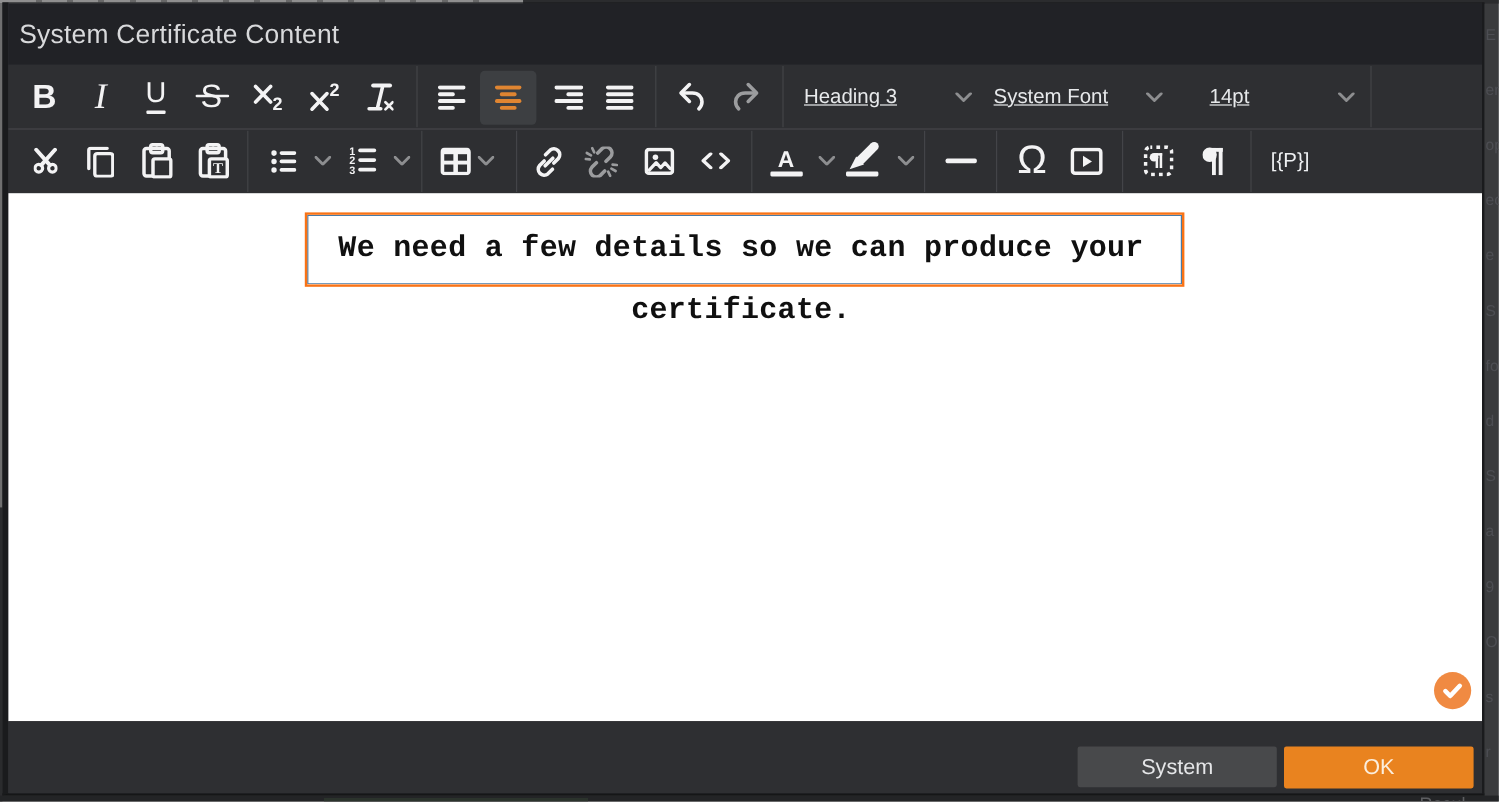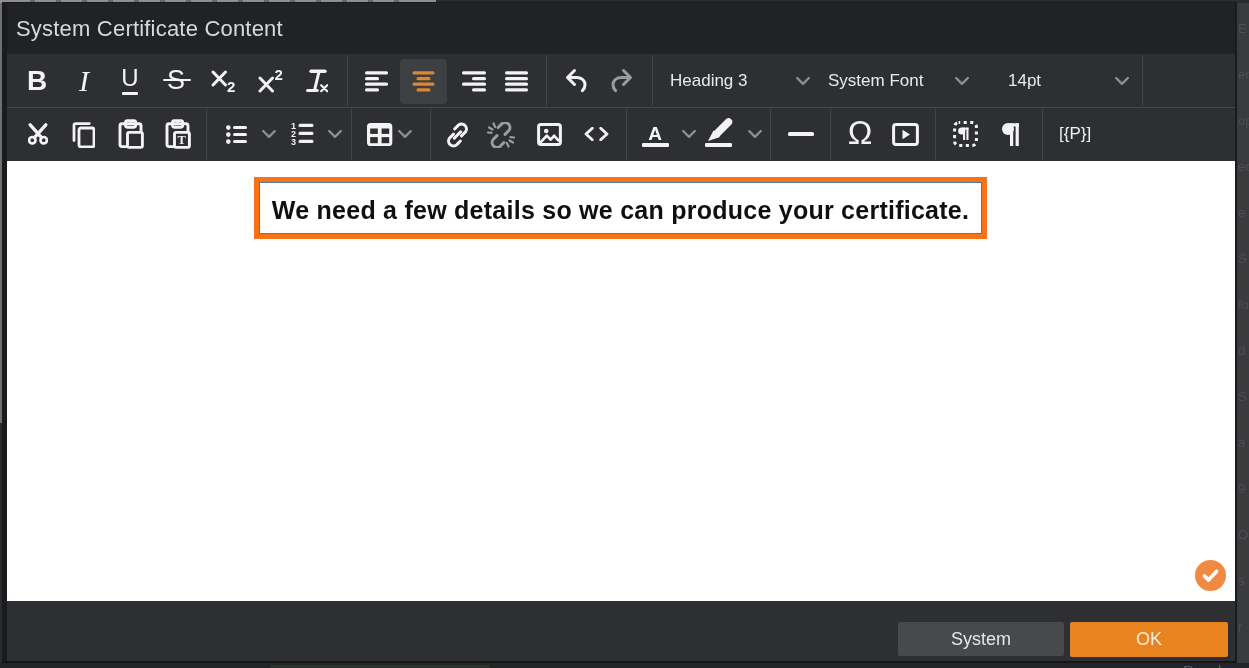--- a/index.html
+++ b/index.html
@@ -18,24 +18,24 @@
   #titlebar { left:7px; top:3px; width:1228px; height:51px; background:#212226; }
   #title { left:16px; top:3px; height:51px; line-height:51px; font-size:22px; color:#d8d9db; letter-spacing:0.2px; }
   #toolbar { left:7px; top:54px; width:1228px; height:107px; background:#2e2f32; }
   #rowsep { left:7px; top:107px; width:1228px; height:1px; background:#46474b; }
   #content { left:7px; top:161px; width:1228px; height:440px; background:#ffffff; }
   #footer { left:7px; top:601px; width:1228px; height:60px; background:#2e2f32; }
   
   .vsep1 { top:55px; width:1px; height:51px; background:#434448; }
   .vsep2 { top:108.5px; width:1px; height:51px; background:#434448; }
   .tbtn { top:58px; width:46px; height:45px; display:flex; align-items:center; justify-content:center; color:#f3f3f4; }
-  .ddl { font-size:17px; color:#e7e9eb; top:55px; height:51px; line-height:51px; }
+  .ddl { font-size:17px; color:#e7e9eb; top:55px; height:51px; line-height:51px;text-decoration:underline; }
   svg { display:block; }
   
-  #selbox { left:254px; top:177px; width:733px; height:62px; border:5px solid #f97316; box-shadow: inset 0 0 0 1px #4a7ba6; }
+  #selbox { left:254px; top:177px; width:733px; height:62px; border:2px solid #f97316; box-shadow: inset 0 0 0 1px #4a7ba6; font-family: Liberation Mono, monospace; }
   #seltext { width:723px; height:52px; line-height:52px; padding-top:2px; text-align:center; font-weight:700; font-size:25px; letter-spacing:0.25px; color:#101010; }
   #okcircle { left:1195px; top:560px; width:31px; height:31px; border-radius:50%; background:#f08a42; }
   
   #btn-cancel { left:898px; top:622px; width:166px; height:34px; background:#48494b; color:#e5e6e8; font-size:18px; text-align:center; line-height:34px; border-radius:2px; }
   #btn-ok { left:1070px; top:622px; width:158px; height:35px; background:#e9831f; color:#fbeedd; font-size:18px; text-align:center; line-height:35px; border-radius:2px; }
 </style>
 </head>
 <body>
 
   <div class="abs" id="bd-top"></div>

